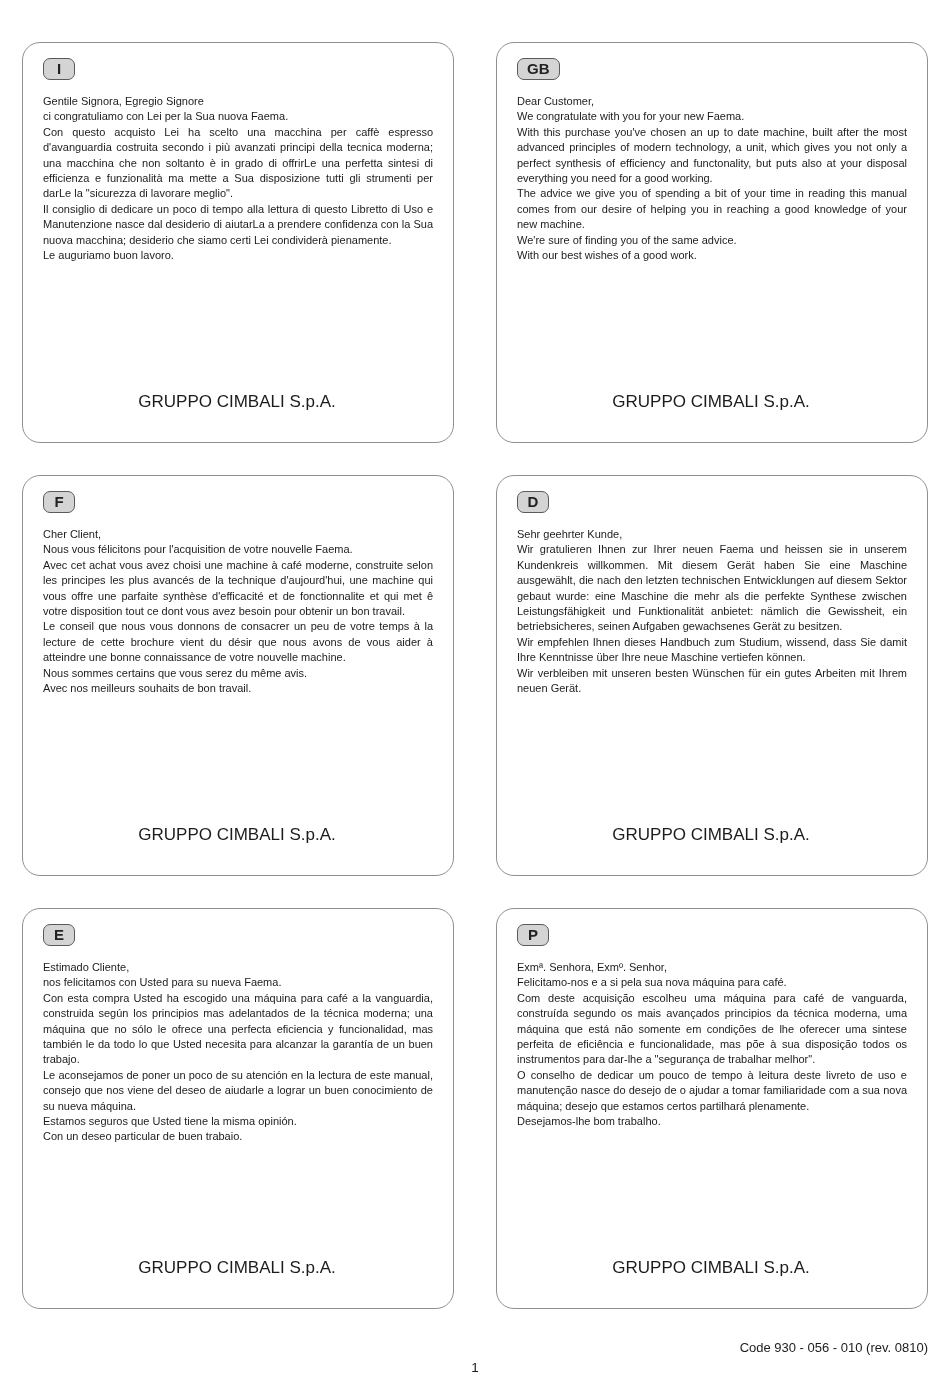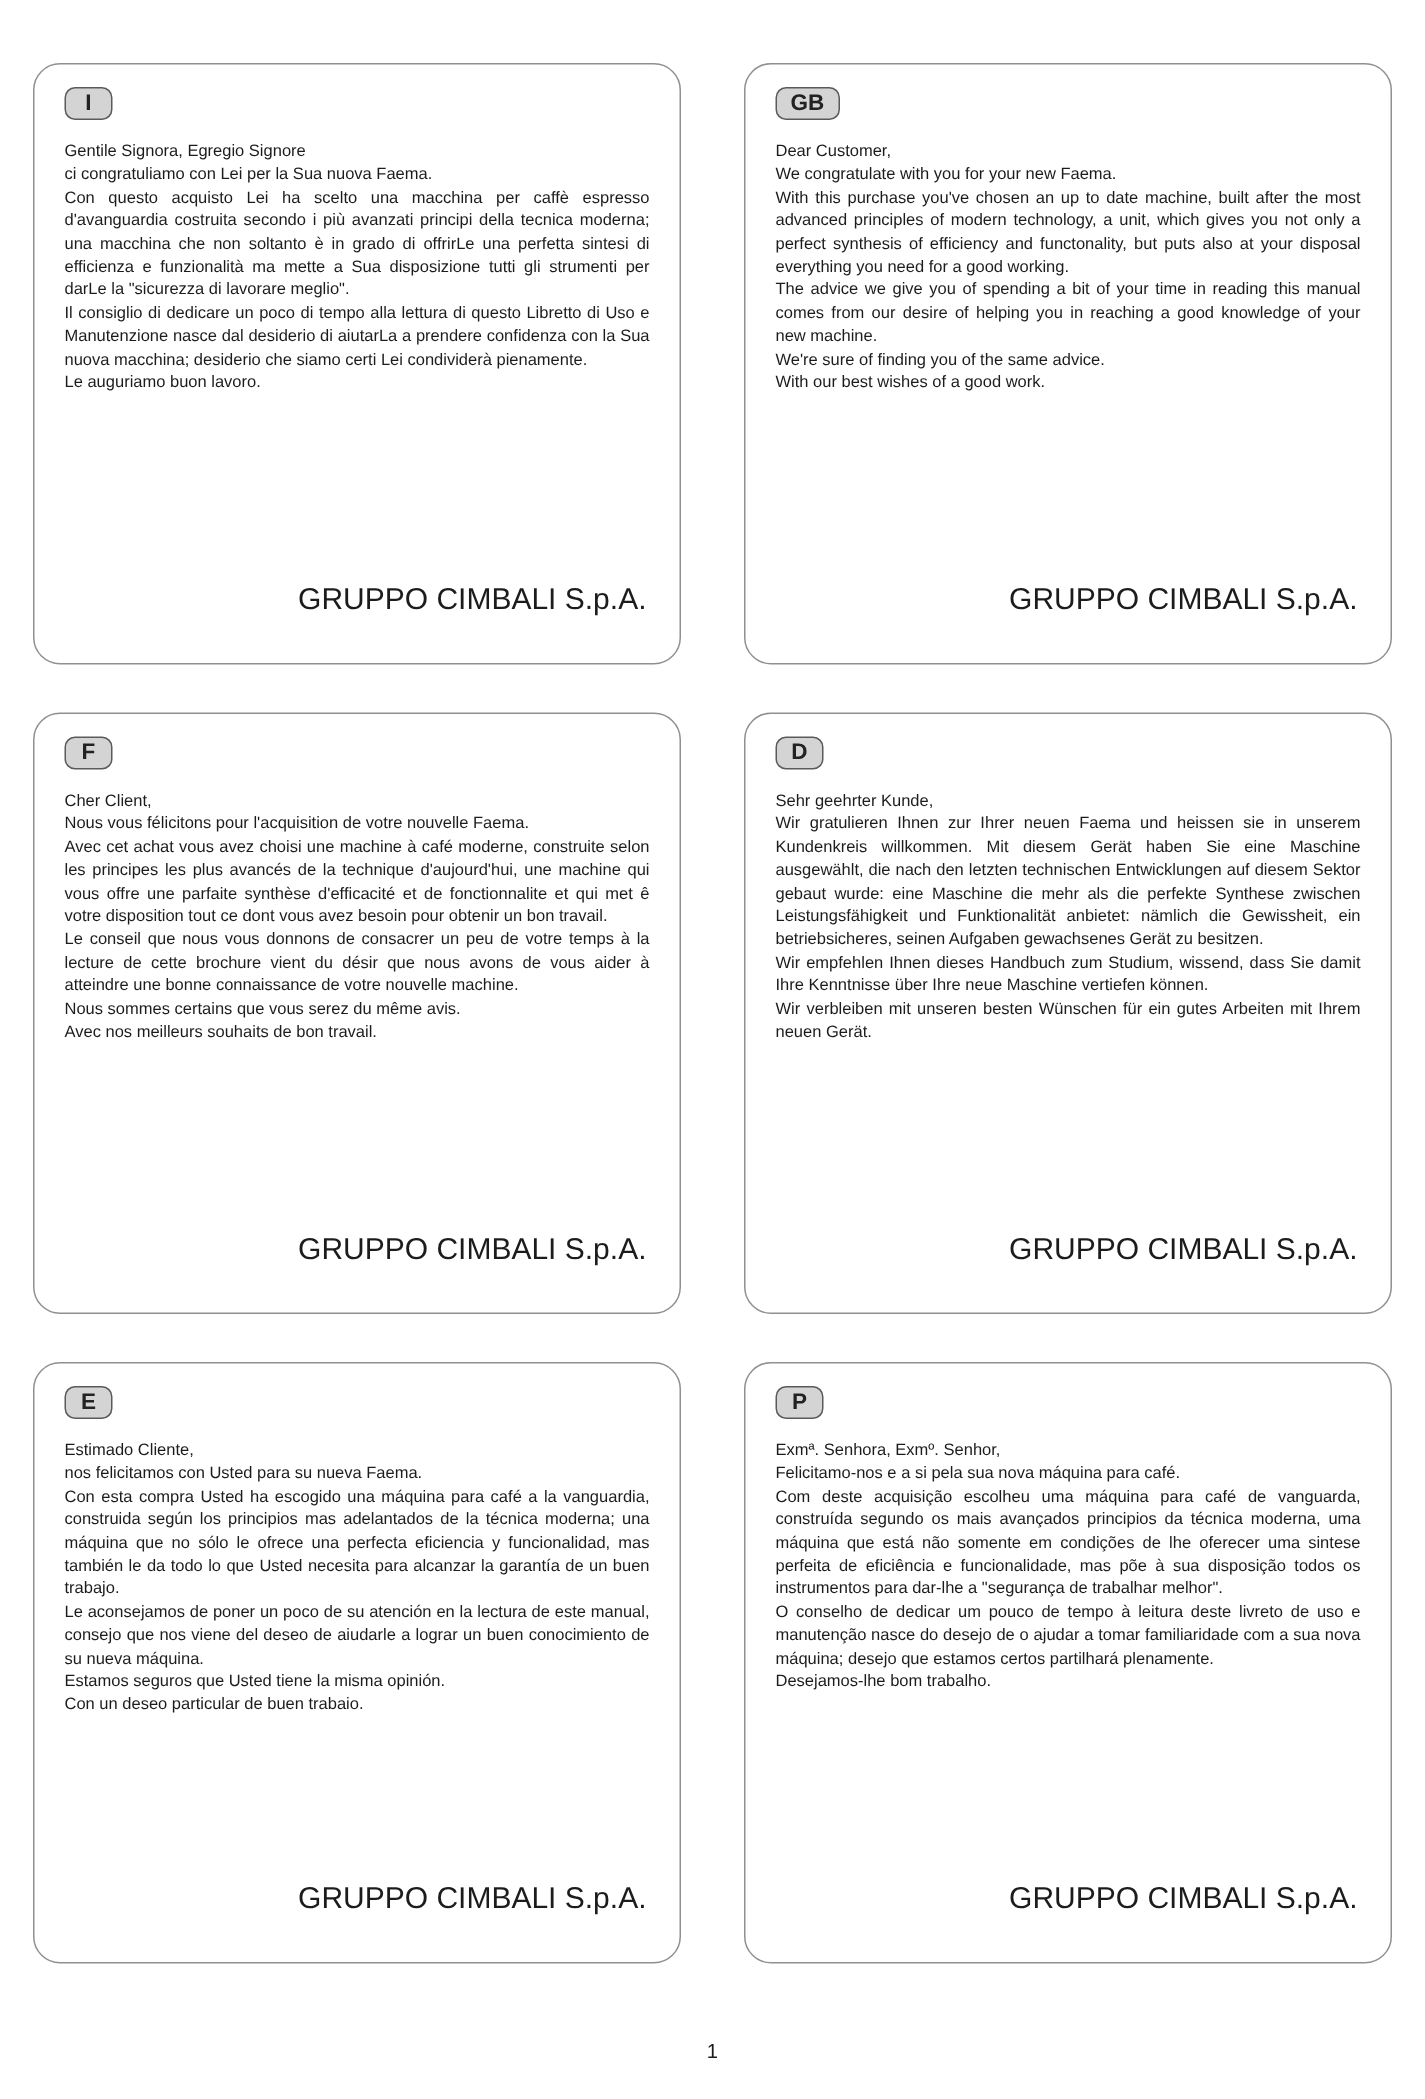--- a/index.html
+++ b/index.html
@@ -46,22 +46,22 @@
   }
   .body {
     font-size: 11px;
     line-height: 1.4;
     text-align: justify;
     white-space: pre-line;
     color: #1c1c1c;
   }
   .signature {
     margin-top: auto;
-    text-align: right;
-    font-size: 20px;
+    text-align: center;
+    font-size: 17px;
     padding-right: 2px;
     color: #1c1c1c;
   }
   .footer {
     position: absolute;
     left: 22px;
     right: 22px;
     bottom: 24px;
   }
   .code {
@@ -140,15 +140,16 @@
 Felicitamo-nos e a si pela sua nova máquina para café.
 Com deste acquisição escolheu uma máquina para café de vanguarda, construída segundo os mais avançados principios da técnica moderna, uma máquina que está não somente em condições de lhe oferecer uma sintese perfeita de eficiência e funcionalidade, mas põe à sua disposição todos os instrumentos para dar-lhe a "segurança de trabalhar melhor".
 O conselho de dedicar um pouco de tempo à leitura deste livreto de uso e manutenção nasce do desejo de o ajudar a tomar familiaridade com a sua nova máquina; desejo que estamos certos partilhará plenamente.
 Desejamos-lhe bom trabalho.</div>
       <div class="signature">GRUPPO CIMBALI S.p.A.</div>
     </section>
 
   </div>
 
   <div class="footer">
+    <div class="code">Code 930 - 056 - 010 (rev. 0810)</div>
     <div class="pagenum">1</div>
   </div>
 </div>
 
 </body></html>

